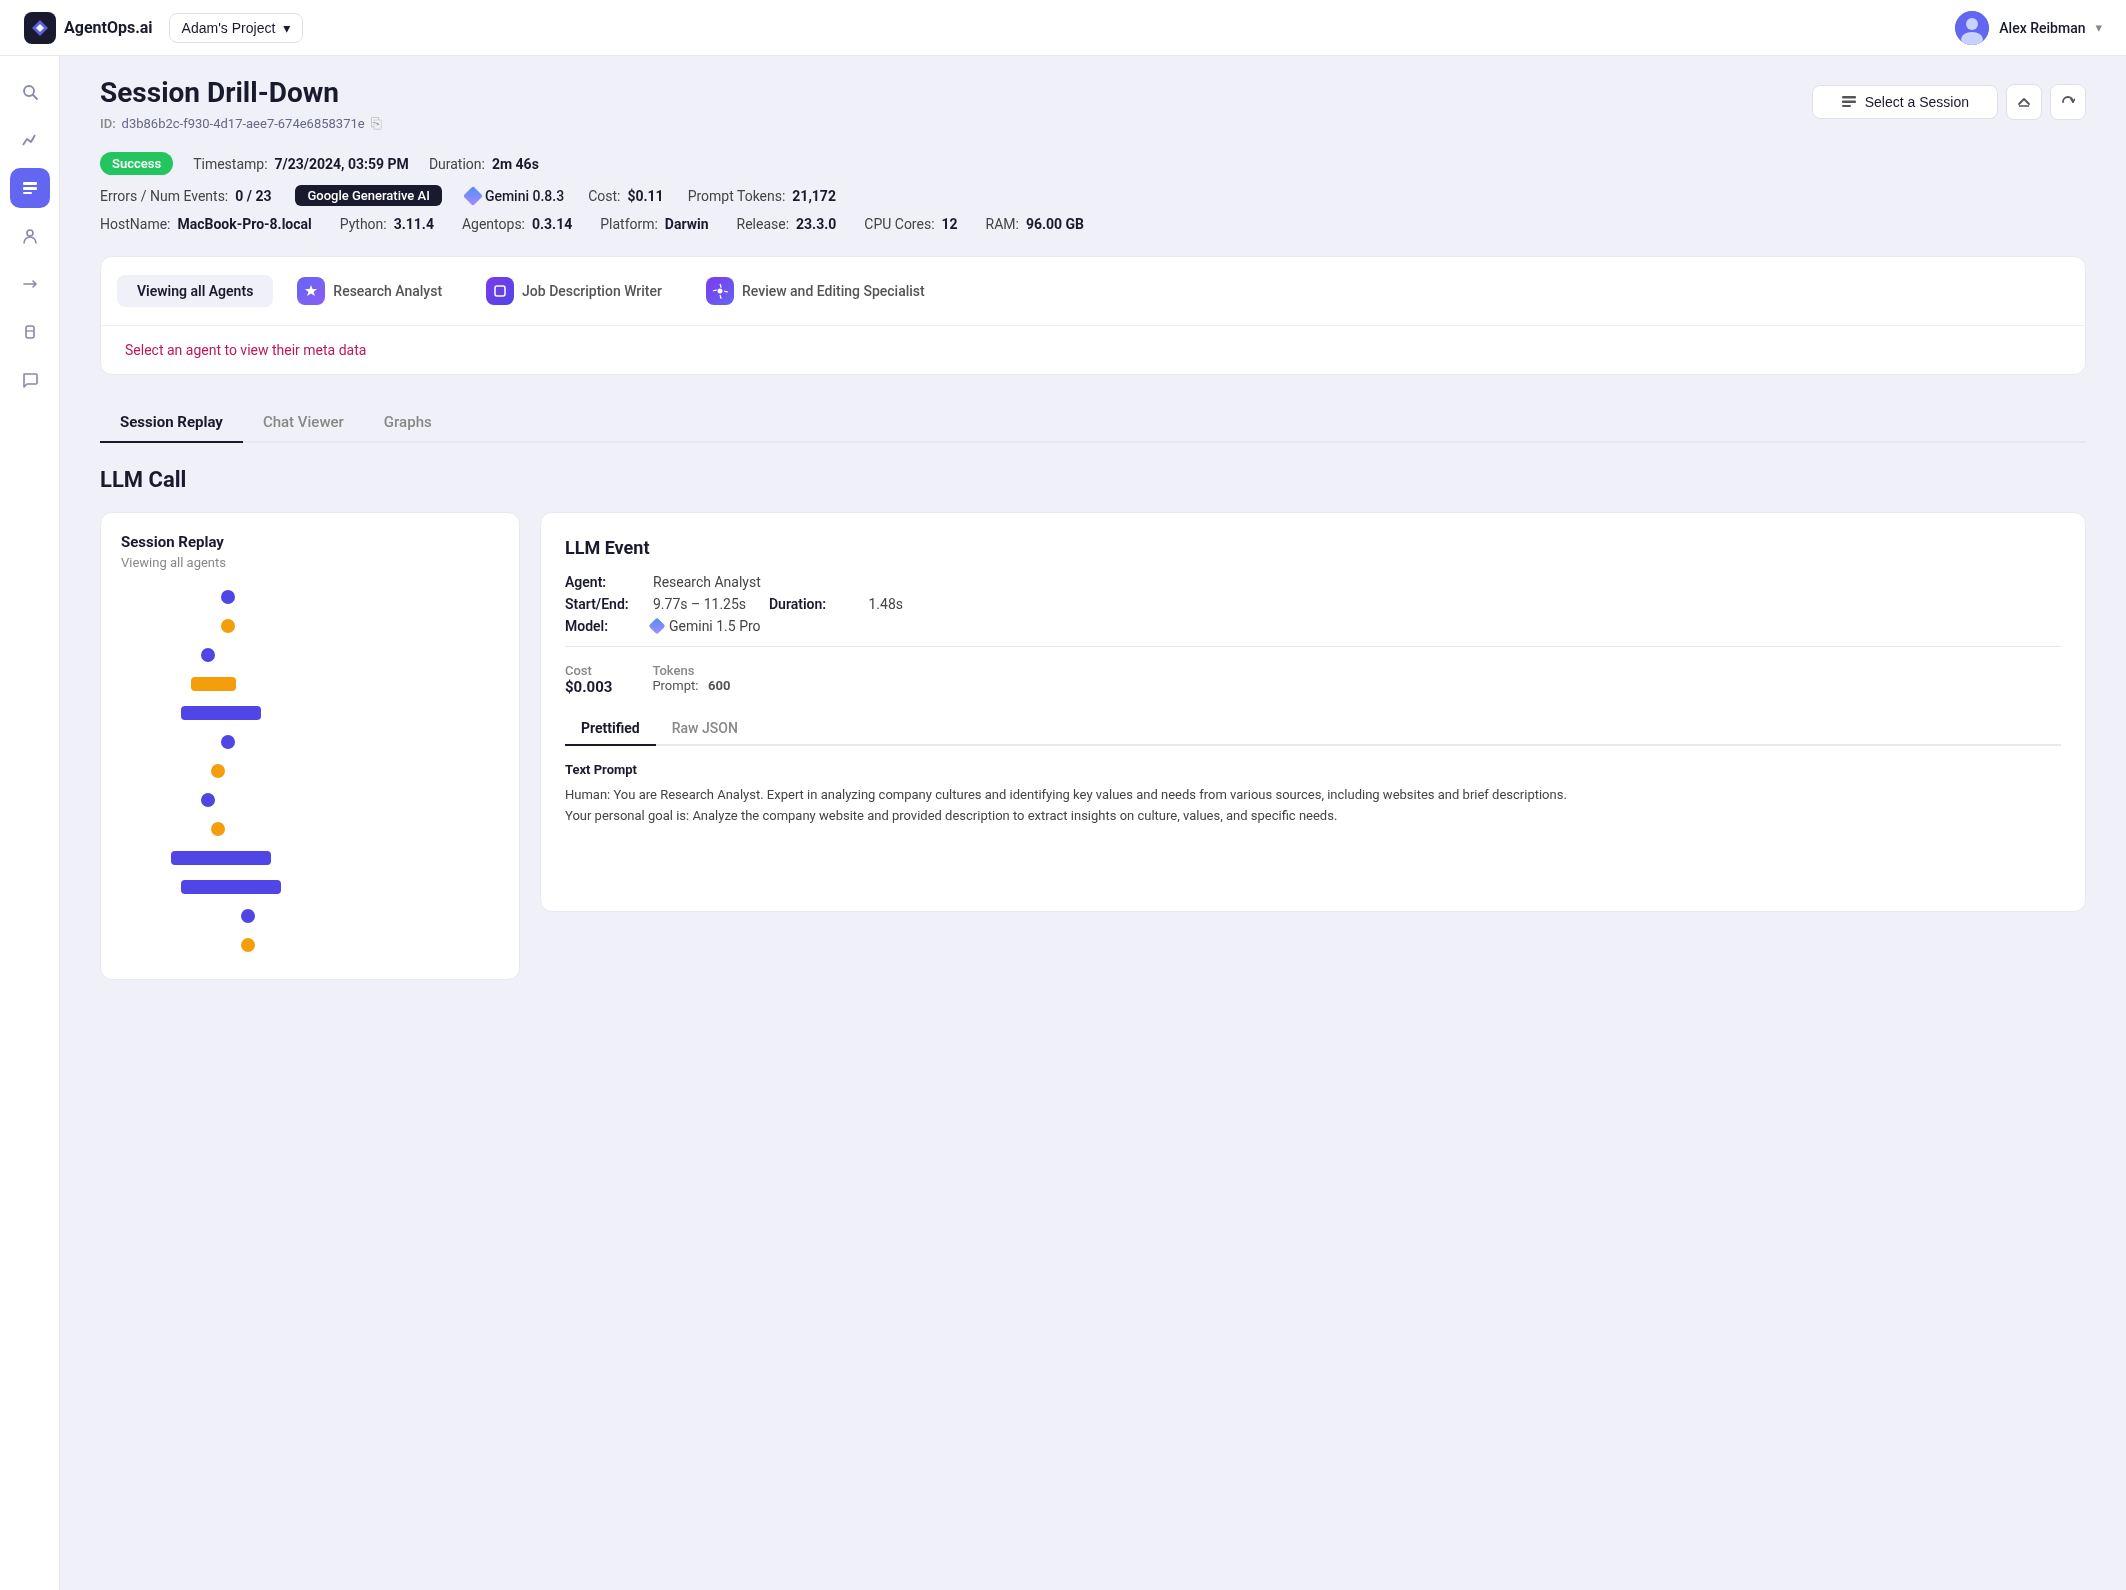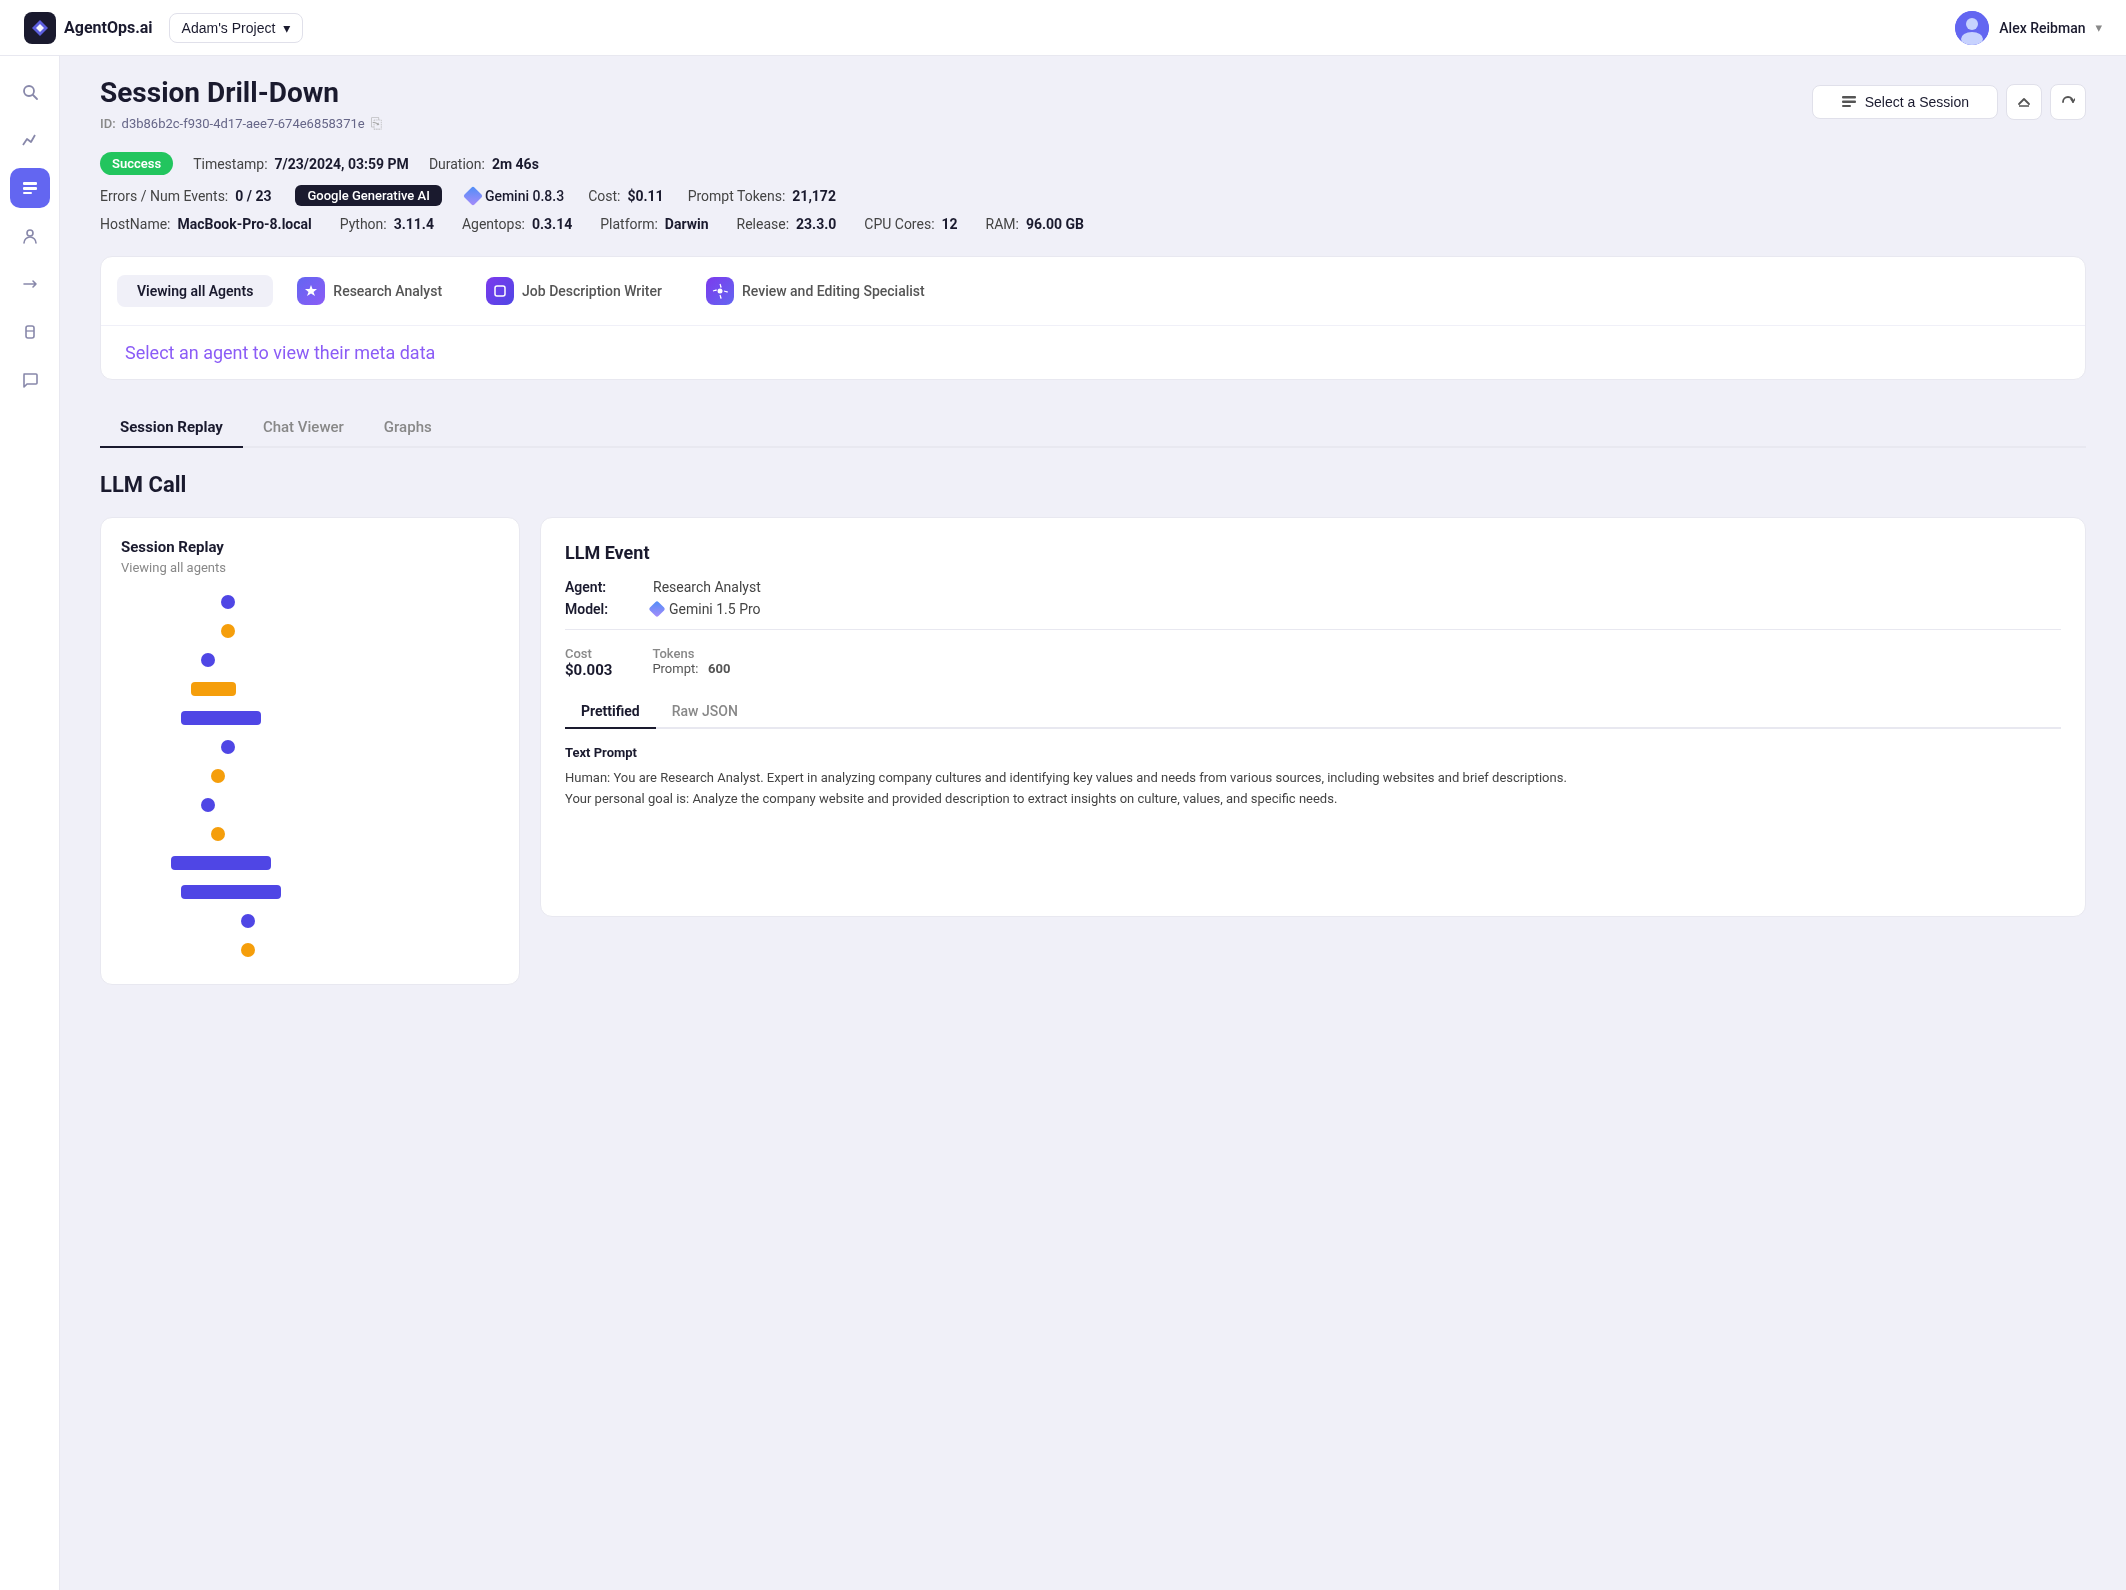--- a/index.html
+++ b/index.html
@@ -173,21 +173,21 @@
     .agent-tab-icon {
       width: 28px; height: 28px; border-radius: 8px;
       display: flex; align-items: center; justify-content: center;
       font-size: 14px; color: #fff;
     }
     .icon-research { background: linear-gradient(135deg, #6366f1, #8b5cf6); }
     .icon-job { background: linear-gradient(135deg, #7c3aed, #4f46e5); }
     .icon-review { background: linear-gradient(135deg, #7c3aed, #6366f1); }
     .agents-hint {
       padding: 16px 24px;
-      font-size: 18px; color: #8b5cf6;
+      font-size: 14px; color: #be185d;
     }
 
     
     .session-tabs {
       display: flex; gap: 0;
       border-bottom: 2px solid #e8e8f0;
       margin-bottom: 24px;
     }
     .session-tab {
       padding: 10px 20px;
@@ -546,20 +546,28 @@
         </div>
     </div>
 
     <div class="llm-event-card">
       <div class="event-title">LLM Event</div>
 
       <div class="event-row">
         <strong>Agent:</strong>
         <span>Research Analyst</span>
       </div>
+      <div class="event-row">
+        <strong>Start/End:</strong>
+        <span>9.77s – 11.25s</span>
+        &nbsp;&nbsp;
+        <strong>Duration:</strong>
+        &nbsp;
+        <span>1.48s</span>
+      </div>
       <div class="event-row event-row-inline">
         <strong>Model:</strong>
         <span class="gemini-diamond" style="width:12px;height:12px;"></span>
         <span>Gemini 1.5 Pro</span>
       </div>
 
       <hr class="divider">
 
       <div class="cost-tokens-row">
         <div class="cost-block">

